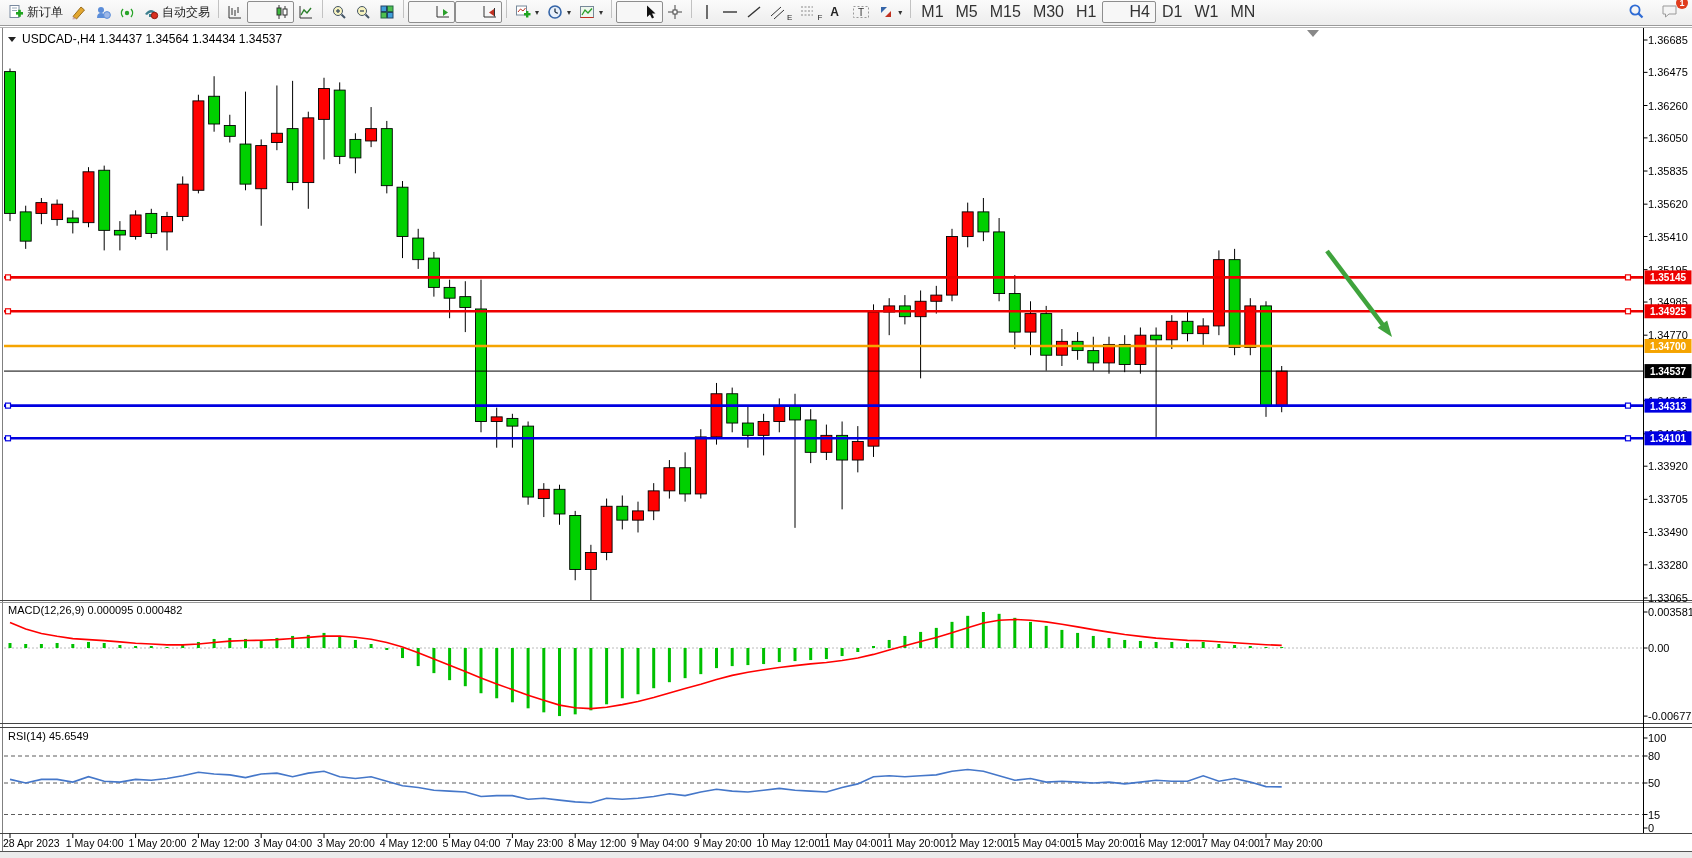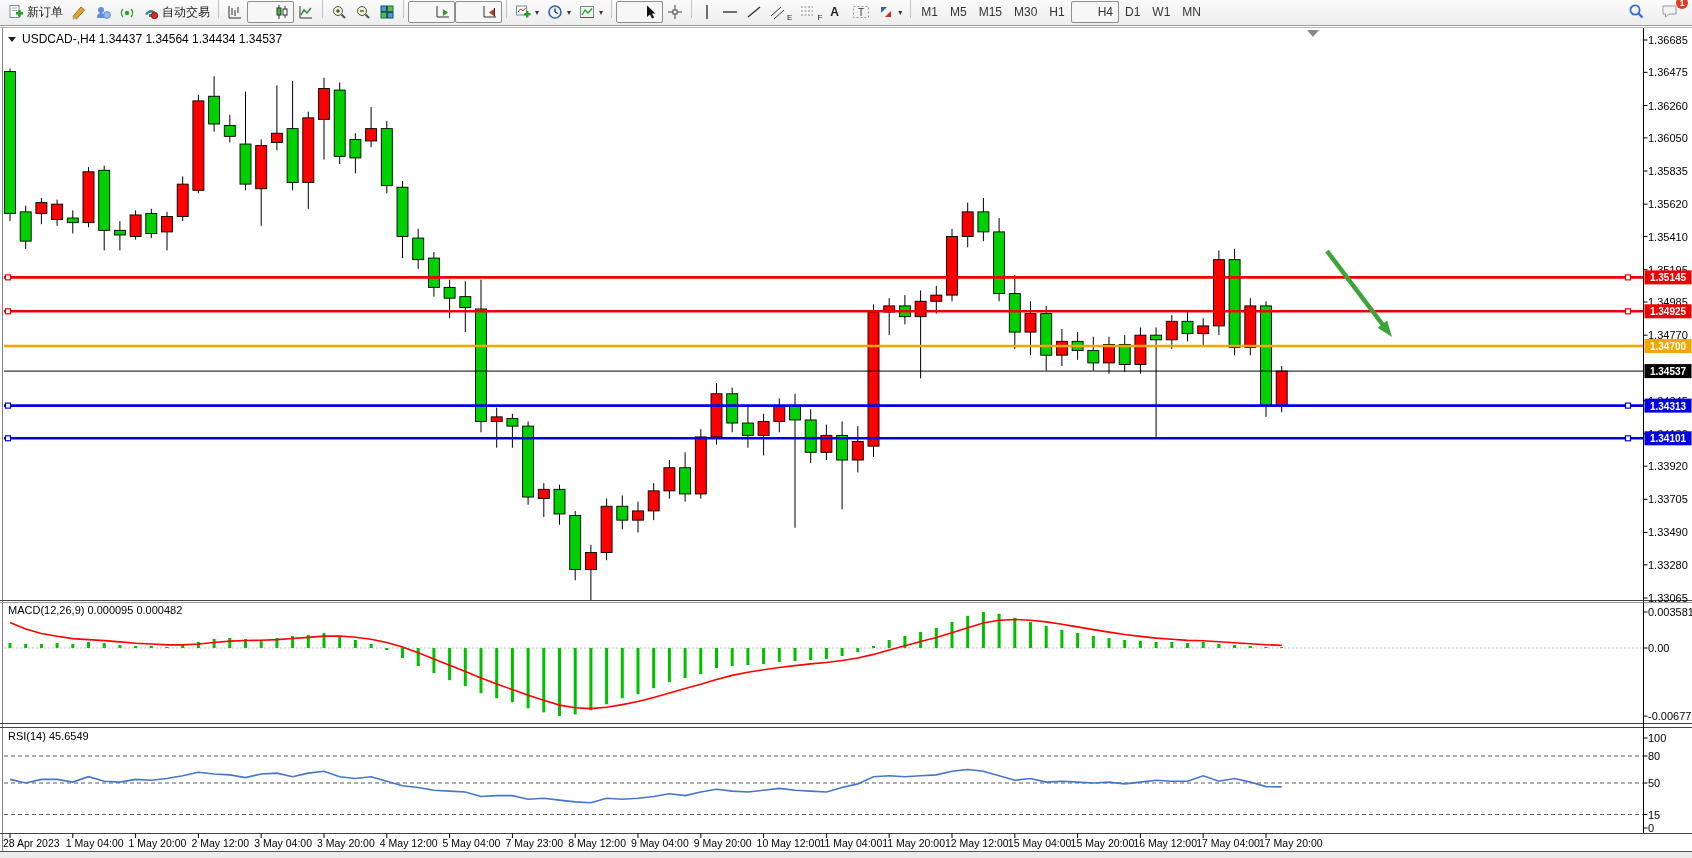--- a/index.html
+++ b/index.html
@@ -6,21 +6,21 @@
   #app{position:relative;width:1692px;height:858px;background:#fff;overflow:hidden;}
   
   .toolbar{position:absolute;top:0;left:0;width:1692px;height:26px;background:linear-gradient(#fbfbfb,#ededed);
            border-bottom:1px solid #9a9a9a;display:flex;align-items:flex-start;padding:0 4px;box-sizing:border-box;z-index:5;}
   .tb-group{display:flex;align-items:center;height:24px;}
   .tb-sep{width:1px;height:18px;background:#c2c2c2;margin:0 4px;}
   .tb-btn{display:flex;align-items:center;gap:3px;height:22px;min-width:22px;padding:0 3px;border:1px solid transparent;
           background:transparent;font-family:"Liberation Sans",sans-serif;font-size:12px;color:#222;cursor:default;}
   .tb-btn.active{border:1px solid #8e8e8e;background:#f7f7f7;border-radius:2px;padding-left:26px;}
   .tb-btn .dd{font-size:8px;color:#333;margin-left:1px;}
-  .tf-btn{font-size:12px;color:#333;padding:0 5px;}
+  .tf-btn{font-size:16px;color:#333;padding:0 5px;}
   .tb-right{margin-left:auto;display:flex;align-items:center;gap:8px;padding-right:6px;}
   .badge{position:absolute;top:-4px;right:-7px;background:#e03c1d;color:#fff;font-size:9px;font-weight:bold;
          border-radius:7px;min-width:12px;height:12px;line-height:12px;text-align:center;}
   .chat-wrap{position:relative;}
   .sub{font-size:8px;color:#222;margin-left:-2px;align-self:flex-end;}
   .tool-letter{font-size:12px;font-weight:bold;color:#222;}
   
   #chart-svg{position:absolute;top:0;left:0;}
   svg text{font-family:"Liberation Sans",sans-serif;}
   .ax{font-size:11px;fill:#000;}

